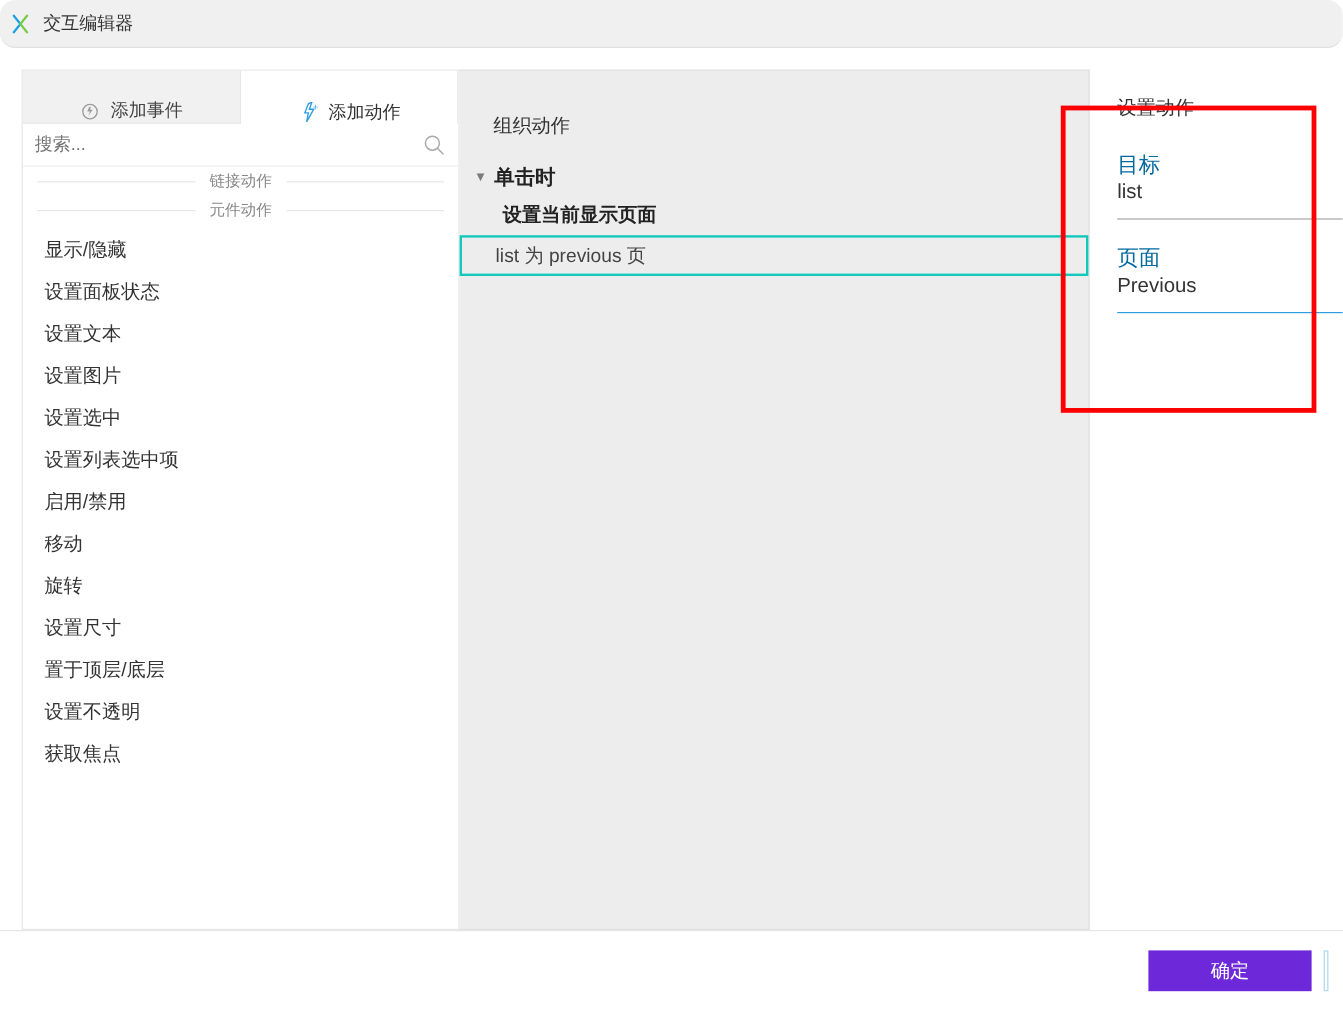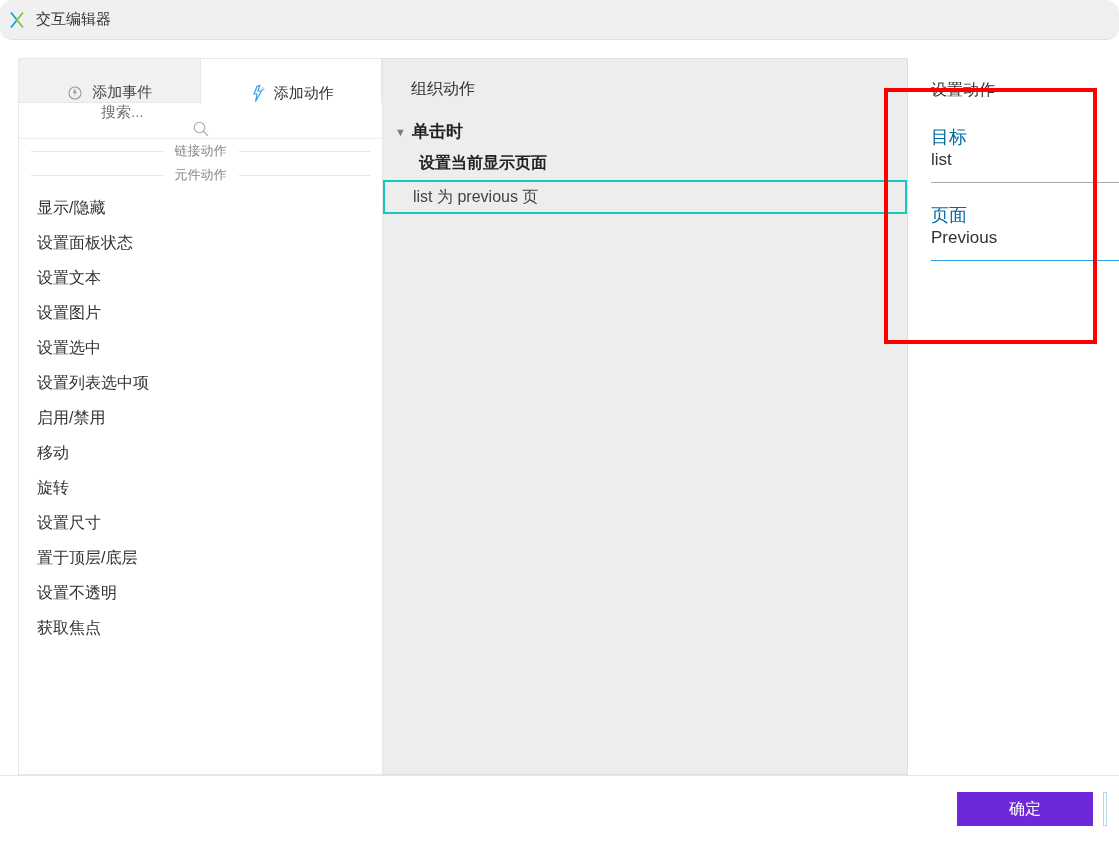--- a/index.html
+++ b/index.html
@@ -10,31 +10,31 @@
 
   .content { position:relative; height:735px; display:flex; padding:18px 0 0 18px; }
 
   
   .left-panel { width:365px; height:100%; background:#fff; border:1px solid #e7e7e7; display:flex; flex-direction:column; }
   .lp-tabs { display:flex; height:44px; }
   .lp-tab { flex:1; display:flex; align-items:flex-end; justify-content:center; gap:8px; font-size:15px; color:#444; background:#f1f1f1; cursor:pointer; border-right:1px solid #e7e7e7; border-bottom:1px solid #e7e7e7; }
   .lp-tab.active { background:#ffffff; color:#333; border-bottom:none; }
   .lp-tab.active .spark { color:#2f9de2; }
   .lp-tab .cog { color:#8a8a8a; }
-  .searchrow { display:flex; align-items:center; height:36px; padding:0 10px; border-bottom:1px solid #eee;flex-direction:column; }
+  .searchrow { display:flex; align-items:center; height:36px; padding:0 10px; border-bottom:1px solid #eee; }
   .searchrow input { flex:1; border:none; outline:none; font-size:15px; color:#888; }
   .searchrow .searchicon { color:#aaa; }
   .cat-divider { position:relative; height:24px; display:flex; align-items:center; justify-content:center; font-size:13px; color:#888; }
   .cat-divider:before, .cat-divider:after { content:""; flex:1; height:1px; background:#e6e6e6; margin:0 12px; }
   .action-list { padding:4px 0; }
   .action-item { padding:7px 18px; font-size:16px; color:#333; cursor:pointer; }
 
   
   .mid-panel { width:525px; height:100%; background:#ededed; border:1px solid #e0e0e0; border-left:none; position:relative; padding-top:20px; }
-  .mid-title { font-size:16px; color:#333; padding-left:28px; margin-bottom:20px; }
+  .mid-title { font-size:16px; color:#333; padding-left:28px; margin-bottom:20px;margin-top:16px; }
   .event-header { display:flex; align-items:center; padding-left:12px; font-size:17px; font-weight:700; color:#222; margin-bottom:10px; }
   .event-header .chev { color:#7b7b7b; font-size:11px; margin-right:6px; }
   .case-label { font-size:16px; font-weight:700; color:#222; padding-left:36px; margin-bottom:6px; }
   .action-row { display:flex; align-items:center; height:34px; border:2px solid #14c8bb; background:#ededed; font-size:16px; color:#444; padding-left:28px; }
 
   
   .right-panel { position:absolute; right:0; top:18px; width:210px; height:715px; background:#fff; padding:22px 0 0 22px; }
   .rp-title { font-size:16px; color:#333; margin-bottom:24px; }
   .rp-label { font-size:18px; color:#0369a1; margin-bottom:4px; }
   .rp-field { display:flex; align-items:center; justify-content:space-between; height:30px; font-size:17px; color:#333; border-bottom:1px solid #a7a7a7; padding-bottom:16px; margin-bottom:20px; padding-right:2px; }

